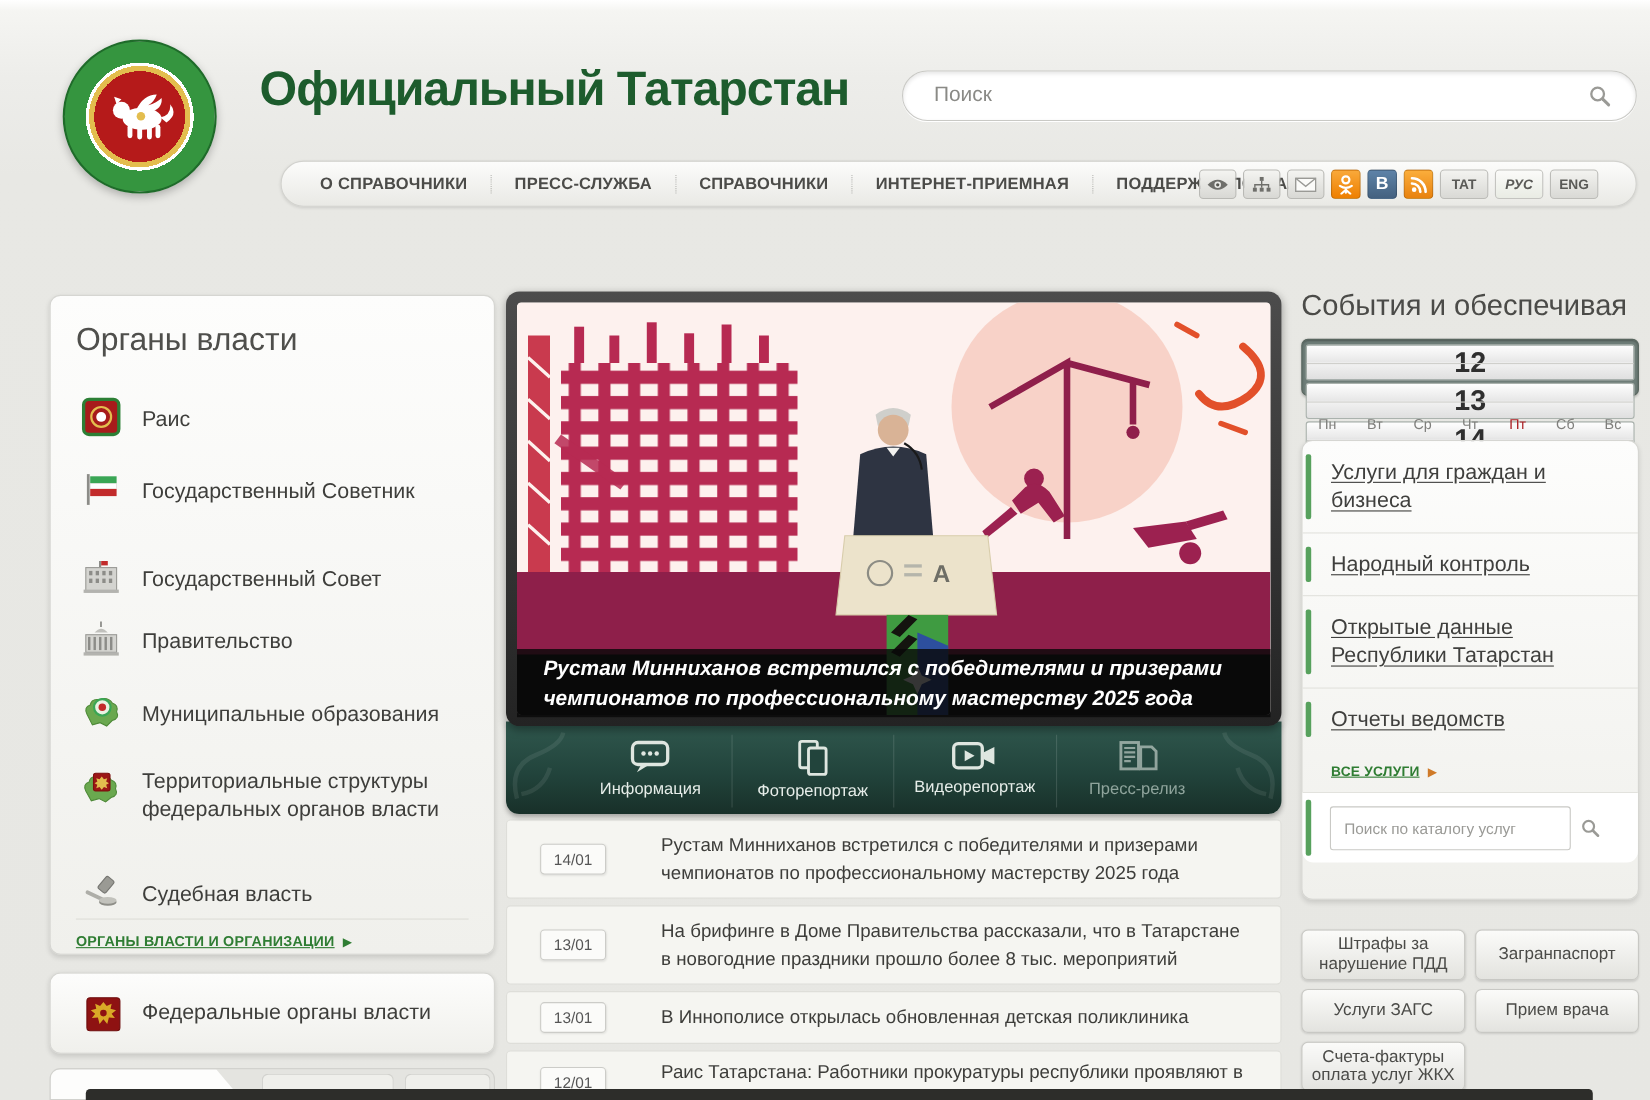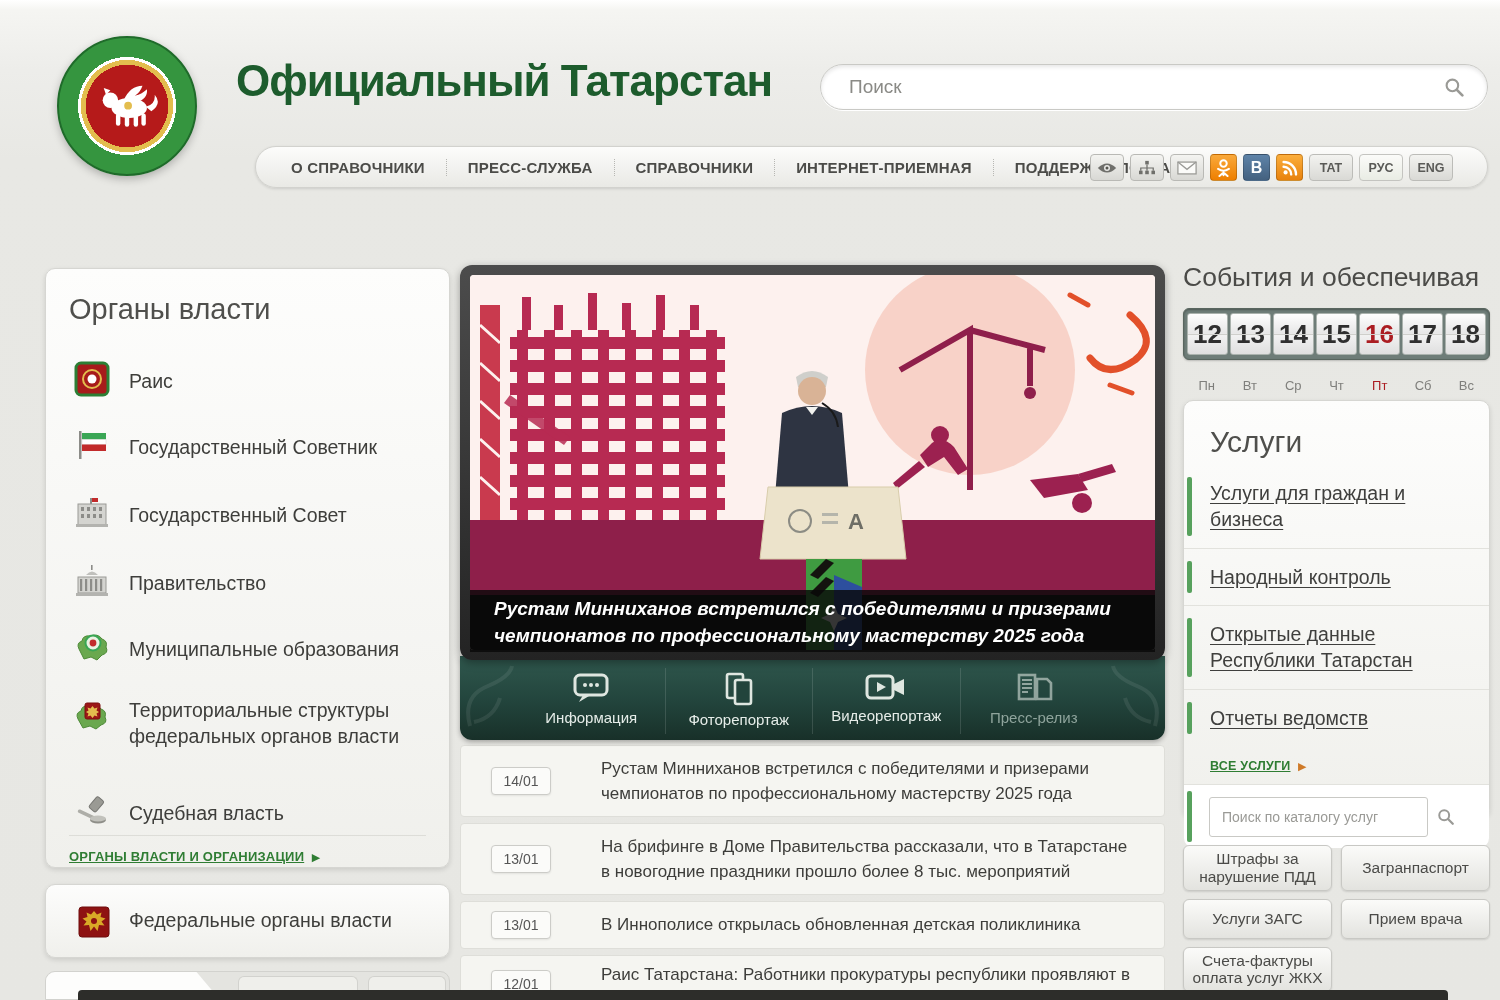--- a/index.html
+++ b/index.html
@@ -34,21 +34,21 @@
   .ico-btn { width:34px; height:27px; border-radius:4px; background:linear-gradient(180deg,#f4f4f1,#d8d8d4);
              border:1px solid #b9b9b5; display:flex; align-items:center; justify-content:center; cursor:pointer; }
   .sq { width:27px; height:27px; border-radius:4px; display:flex; align-items:center; justify-content:center;
         cursor:pointer; border:1px solid rgba(0,0,0,.18); }
   .sq.ok  { background:linear-gradient(180deg,#f9a93b,#ee7f00); }
   .sq.vk  { background:linear-gradient(180deg,#5e83a8,#44617f); color:#fff; font-weight:bold; font-size:16px; }
   .sq.rss { background:linear-gradient(180deg,#fbae3c,#e8820e); }
   .lang { width:44px; height:27px; border-radius:4px; background:linear-gradient(180deg,#f3f3f0,#d9d9d5);
           border:1px solid #bcbcb8; font-size:12.5px; font-weight:bold; color:#5a5a57;
           display:flex; align-items:center; justify-content:center; cursor:pointer;text-align:center; }
-  .lang.active { background:linear-gradient(180deg,#fbfbf9,#e9ece4); border-color:#c4c4c0; }
+  .lang.active { background:linear-gradient(180deg,#fbfbf9,#e9ece4); border-color:#c4c4c0;font-style:italic; }
 
   
   .panel { position:absolute; background:linear-gradient(180deg,#fdfdfc,#f0f0ec);
            border:1px solid #d6d6d2; border-radius:10px; box-shadow:0 2px 5px rgba(0,0,0,.12); }
 
   
   #gov-panel { left:45px; top:268px; width:405px; height:600px; }
   .panel-h1 { position:absolute; left:23px; top:24px; font-size:29px; color:#4f4f4c; }
   .gov-item { position:absolute; left:0; width:100%; height:50px; cursor:pointer; }
   .gov-item .gi-icon { position:absolute; left:28px; top:0; width:36px; height:36px; }
@@ -98,21 +98,21 @@
               border-radius:4px; display:flex; align-items:center; cursor:pointer; overflow:hidden; }
   .date-badge { flex:0 0 auto; margin-left:30px; width:60px; height:28px; background:#fbfbf9;
                 border:1px solid #ccccc8; border-radius:4px; box-shadow:0 1px 2px rgba(0,0,0,.08);
                 font-size:14px; color:#555; display:flex; align-items:center; justify-content:center; }
   .news-text { margin-left:50px; margin-right:26px; font-size:17px; color:#3d3d3a; line-height:1.5; }
 
   
   .events-title { position:absolute; left:1183px; top:262px; width:307px; font-size:26.5px; color:#4b4b48; }
   #calendar { position:absolute; left:1183px; top:308px; width:307px; height:52px; background:#6e7d78;
               border:1px solid #59665f; border-radius:6px; box-shadow:inset 0 1px 2px rgba(0,0,0,.3), 0 1px 2px rgba(0,0,0,.2);
-              display:flex; gap:2px; padding:4px 3px; }
+              display:flex; gap:2px; padding:4px 3px;flex-direction:column; }
   .cal-card { position:relative; flex:1; background:linear-gradient(180deg,#fefefe,#e7e7e7 48%,#f2f2f2 52%,#dfdfdf);
               border-radius:3px; border:1px solid #aab2ad; display:flex; align-items:center; justify-content:center;
               font-size:26px; font-weight:bold; color:#2f2f2f; cursor:pointer; }
   .cal-card::after { content:""; position:absolute; left:0; right:0; top:50%; border-top:1px solid #cfcfcb; }
   .cal-card.active { color:#ab1d22; }
   .cal-days { position:absolute; left:1183px; top:378px; width:307px; display:flex; gap:2px; padding:0 3px; }
   .cal-day { flex:1; text-align:center; font-size:13px; color:#7f7f7c; }
   .cal-day.active { color:#ab1d22; }
 
   #services-panel { left:1183px; top:400px; width:307px; height:418px; }
@@ -243,21 +243,21 @@
     <div class="gov-item" style="top:158px;">
       <svg class="gi-icon" viewBox="0 0 36 36">
         <rect x="5" y="4" width="2.5" height="28" fill="#8c8c88"></rect>
         <rect x="8" y="6" width="24" height="6.5" fill="#3aa655"></rect>
         <rect x="8" y="12.5" width="24" height="5" fill="#ffffff" stroke="#d6d6d2" stroke-width=".5"></rect>
         <rect x="8" y="17.5" width="24" height="6.5" fill="#c22b2b"></rect>
       </svg>
       <div class="gi-label" style="top:7px;">Государственный Советник</div>
     </div>
 
-    <div class="gov-item" style="top:226px;padding-left:32px;">
+    <div class="gov-item" style="top:238px;padding-left:32px;">
       <svg class="gi-icon" viewBox="0 0 36 36">
         <rect x="16" y="3" width="2" height="6" fill="#8c8c88"></rect>
         <rect x="18" y="3" width="6" height="4" fill="#c22b2b"></rect>
         <rect x="4" y="9" width="28" height="22" fill="#d4d4d0" stroke="#9a9a96"></rect>
         <g fill="#8c8c88">
           <rect x="7" y="12" width="3" height="4"></rect>
             <rect x="13" y="12" width="3" height="4"></rect>
             <rect x="19" y="12" width="3" height="4"></rect>
             <rect x="25" y="12" width="3" height="4"></rect>
           <rect x="7" y="19" width="3" height="4"></rect>
@@ -482,21 +482,20 @@
     <div class="cal-day">Пн</div>
     <div class="cal-day">Вт</div>
     <div class="cal-day">Ср</div>
     <div class="cal-day">Чт</div>
     <div class="cal-day active">Пт</div>
     <div class="cal-day">Сб</div>
     <div class="cal-day">Вс</div>
   </div>
 
   <div class="panel" id="services-panel">
-    <h2>Услуги</h2>
     <div class="svc-link">Услуги для граждан и бизнеса</div>
     <div class="svc-link">Народный контроль</div>
     <div class="svc-link">Открытые данные Республики Татарстан</div>
     <div class="svc-link">Отчеты ведомств</div>
     <div class="all-svc">
       <span class="green-link" style="font-size:12.5px;">ВСЕ УСЛУГИ</span>
       <span class="arrow-orange">&nbsp;▶</span>
     </div>
     <div class="svc-search">
       <input type="text" placeholder="Поиск по каталогу услуг" style="">

